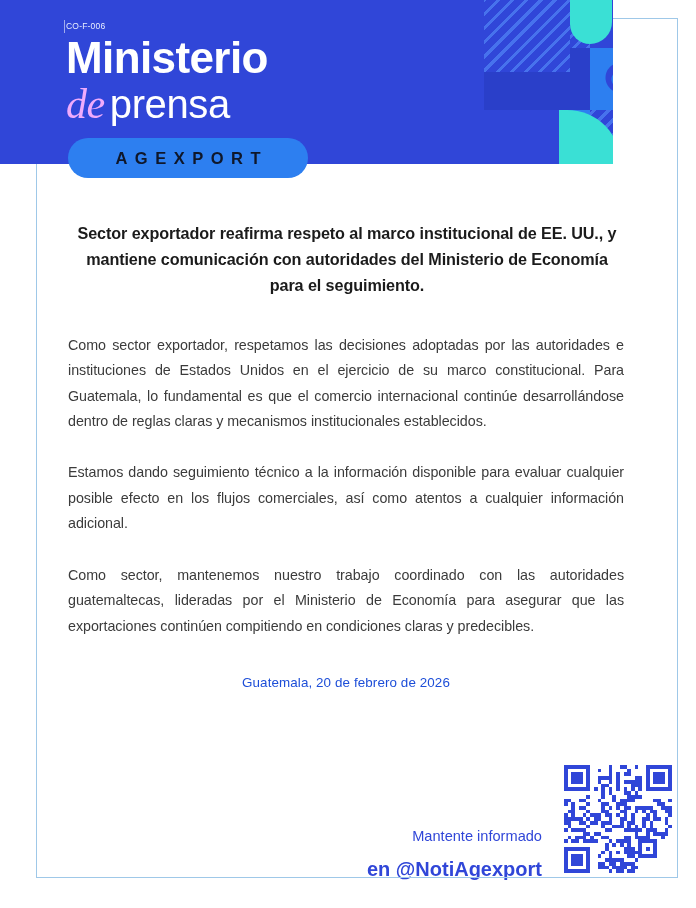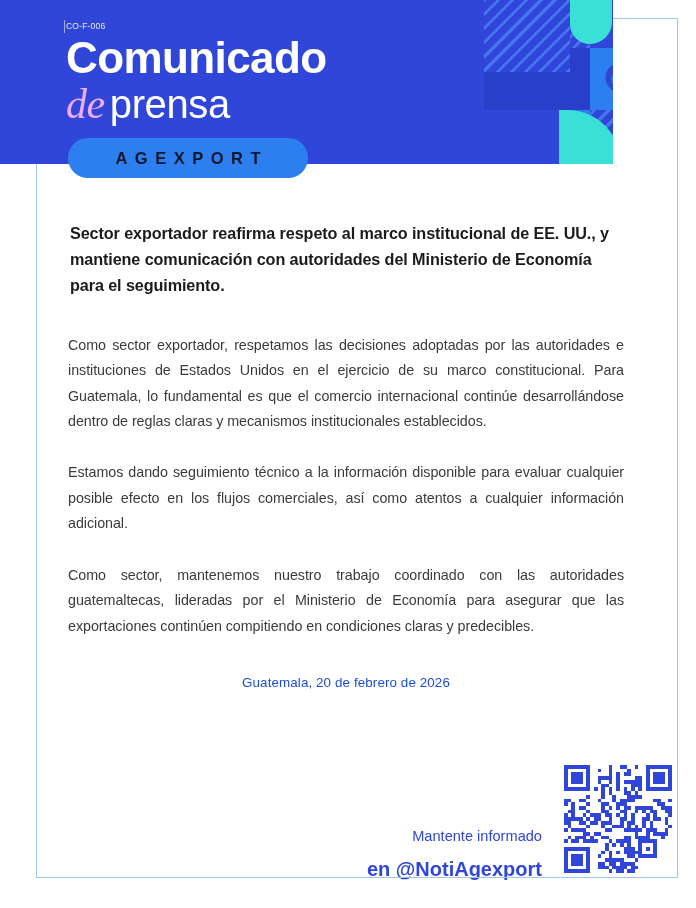--- a/index.html
+++ b/index.html
@@ -145,21 +145,21 @@
     position: absolute;
     left: 68px;
     top: 196px;
     width: 556px;
     z-index: 1;
   }
   #headline {
     font-size: 16.2px;
     font-weight: bold;
     color: #1b1b1b;
-    text-align: left;
+    text-align: center;
     line-height: 1.62;
     letter-spacing: -0.1px;
     margin: 24px 0 0 2px;
   }
   .paragraph {
     font-size: 14.3px;
     color: #3b3b3b;
     text-align: justify;
     line-height: 1.78;
     margin-top: 26px;
@@ -234,21 +234,21 @@
       <path d="M32.5 11.2 A15 15 0 1 0 34 22.5 L27 22.5 A8.4 8.4 0 1 1 26.2 16.2 Z" fill="#3046d8"></path>
       <path d="M22 22.5 L36 22.5 L36 33 Z" fill="#3046d8"></path>
       <path d="M20 26.5 Q26 31.5 33.5 28.5 L33 31.5 Q25 34 20 28.5 Z" fill="#3046d8"></path>
     </svg>
   </div>
 
   <div id="kicker-rule"></div>
   <div id="doc-code">CO-F-006</div>
 
   <div id="masthead">
-    <div id="masthead-line1">Comunicado</div>
+    <div id="masthead-line1">Ministerio</div>
     <div id="masthead-line2">
       <span id="masthead-de">de</span><span id="masthead-prensa">prensa</span>
     </div>
   </div>
 </div>
 
 <div id="brand-pill">AGEXPORT</div>
 
 <div id="page-frame"></div>
 

